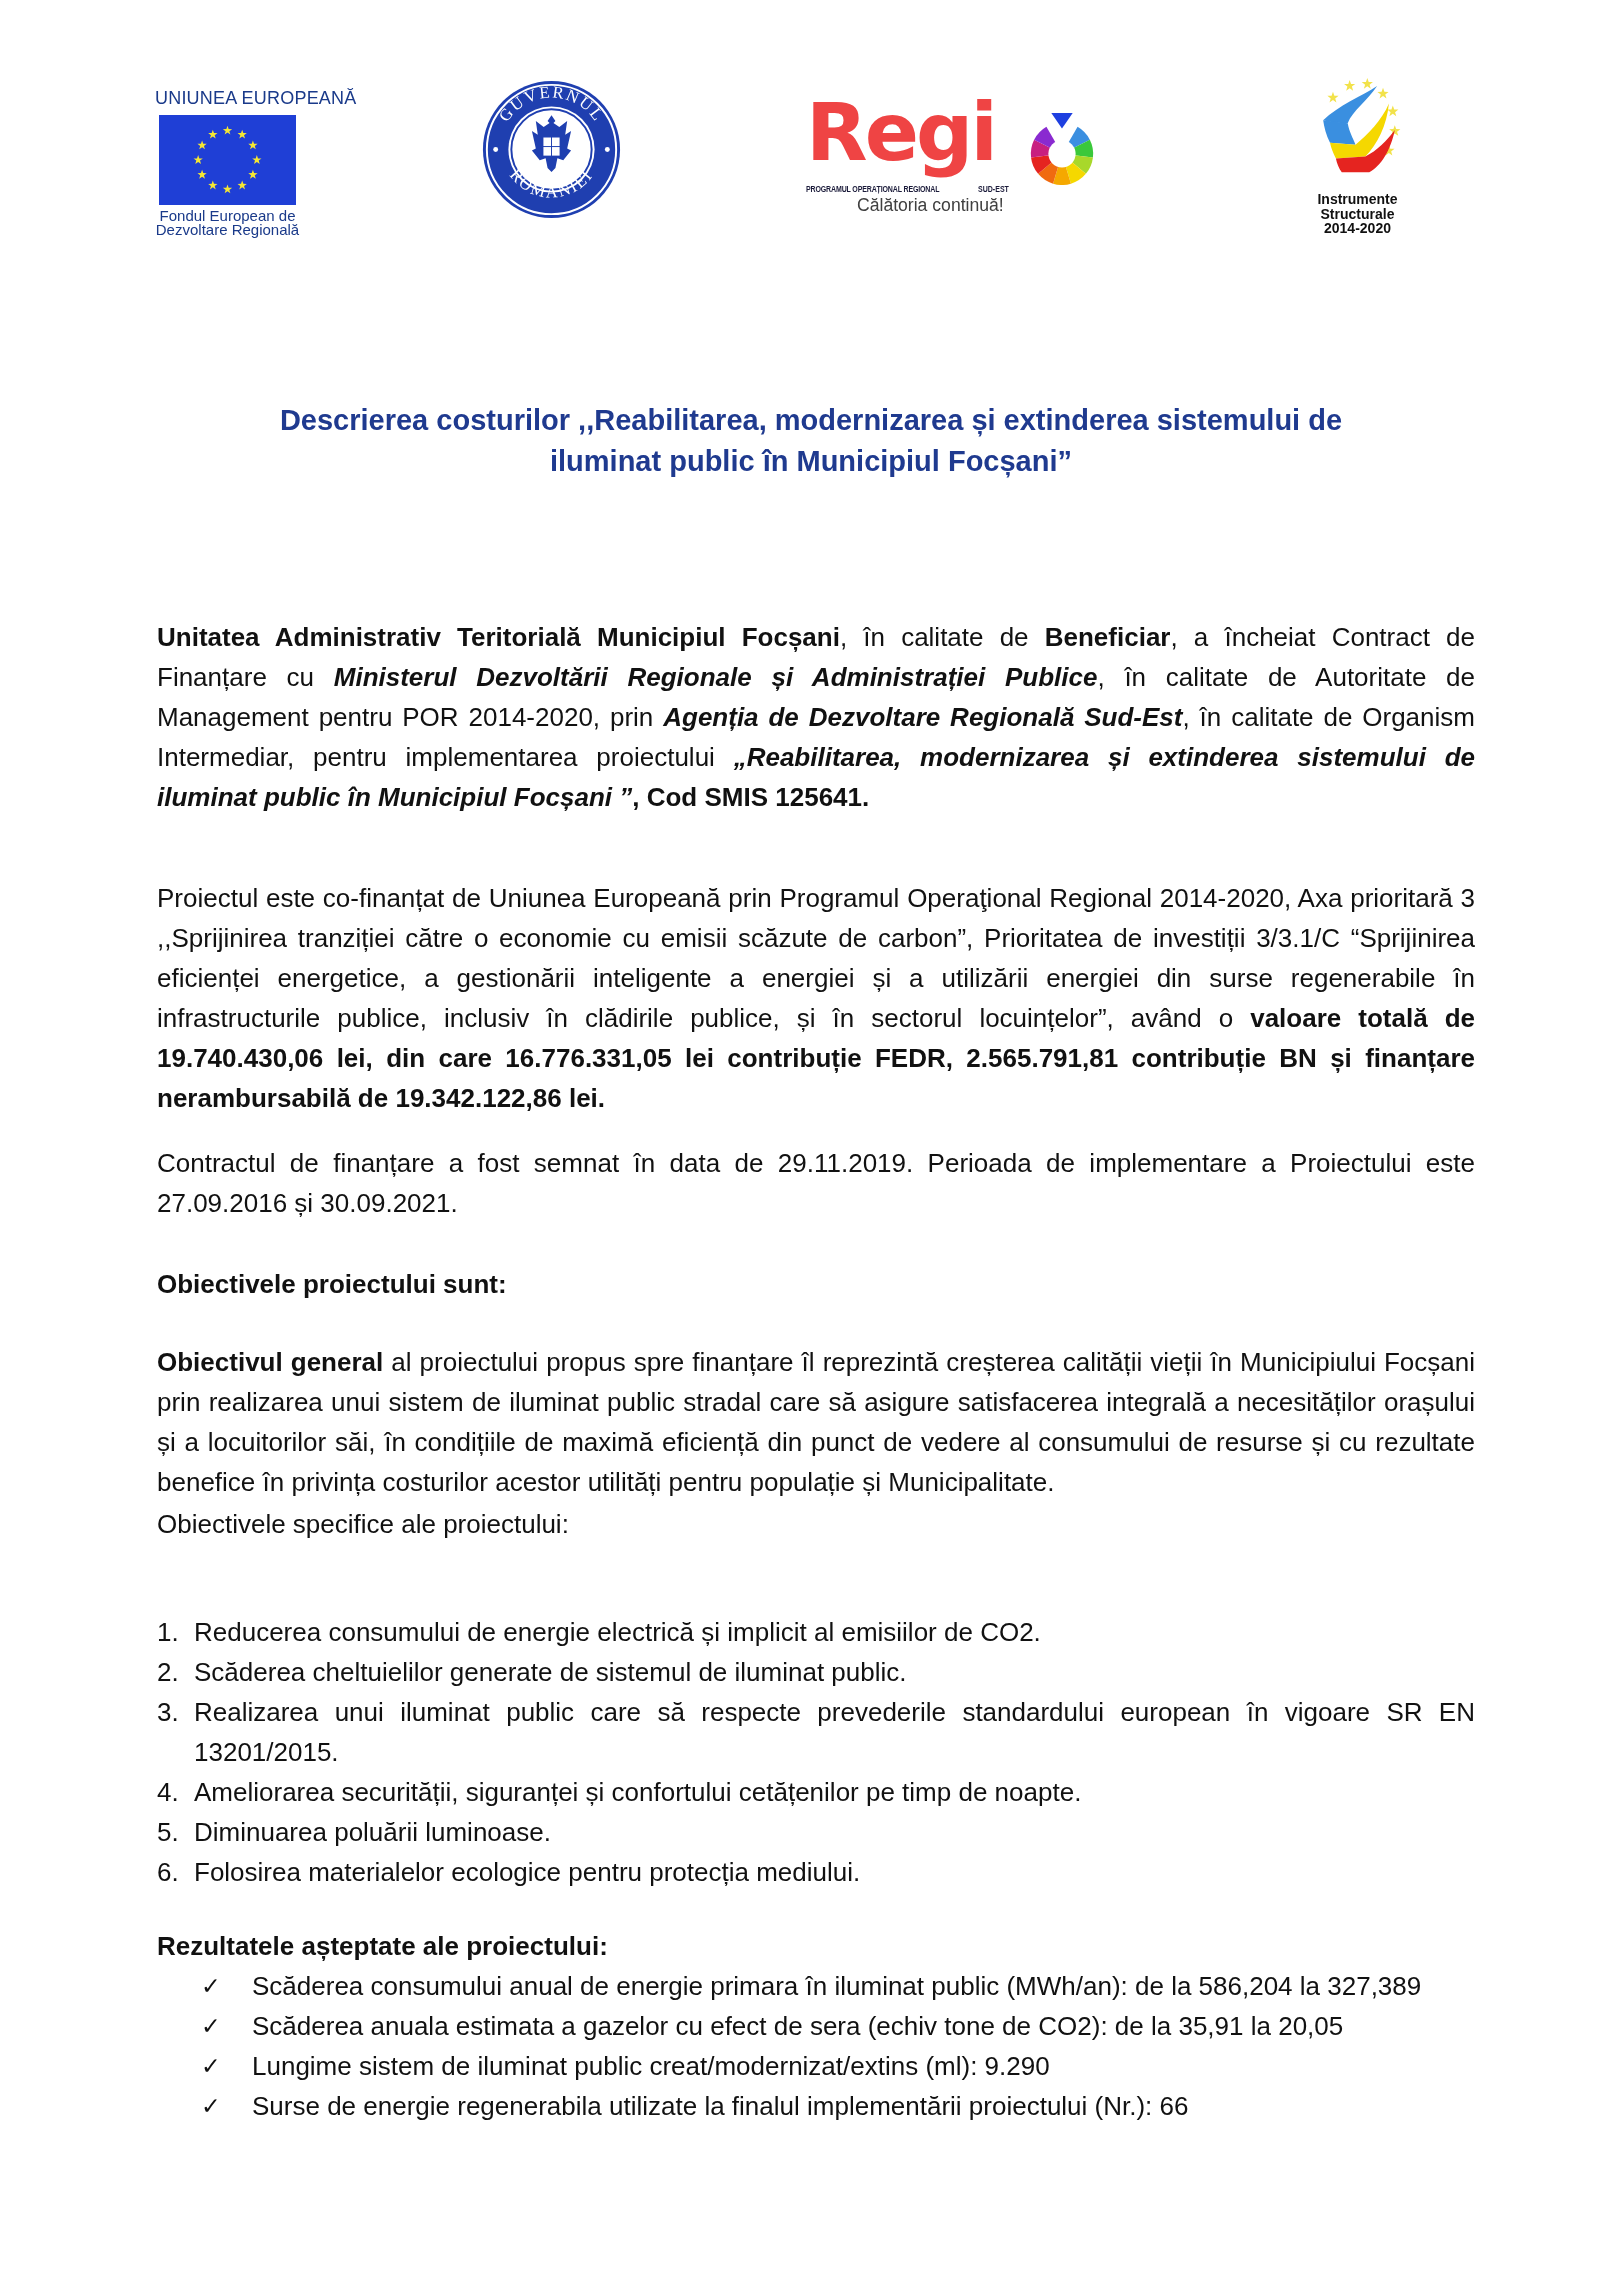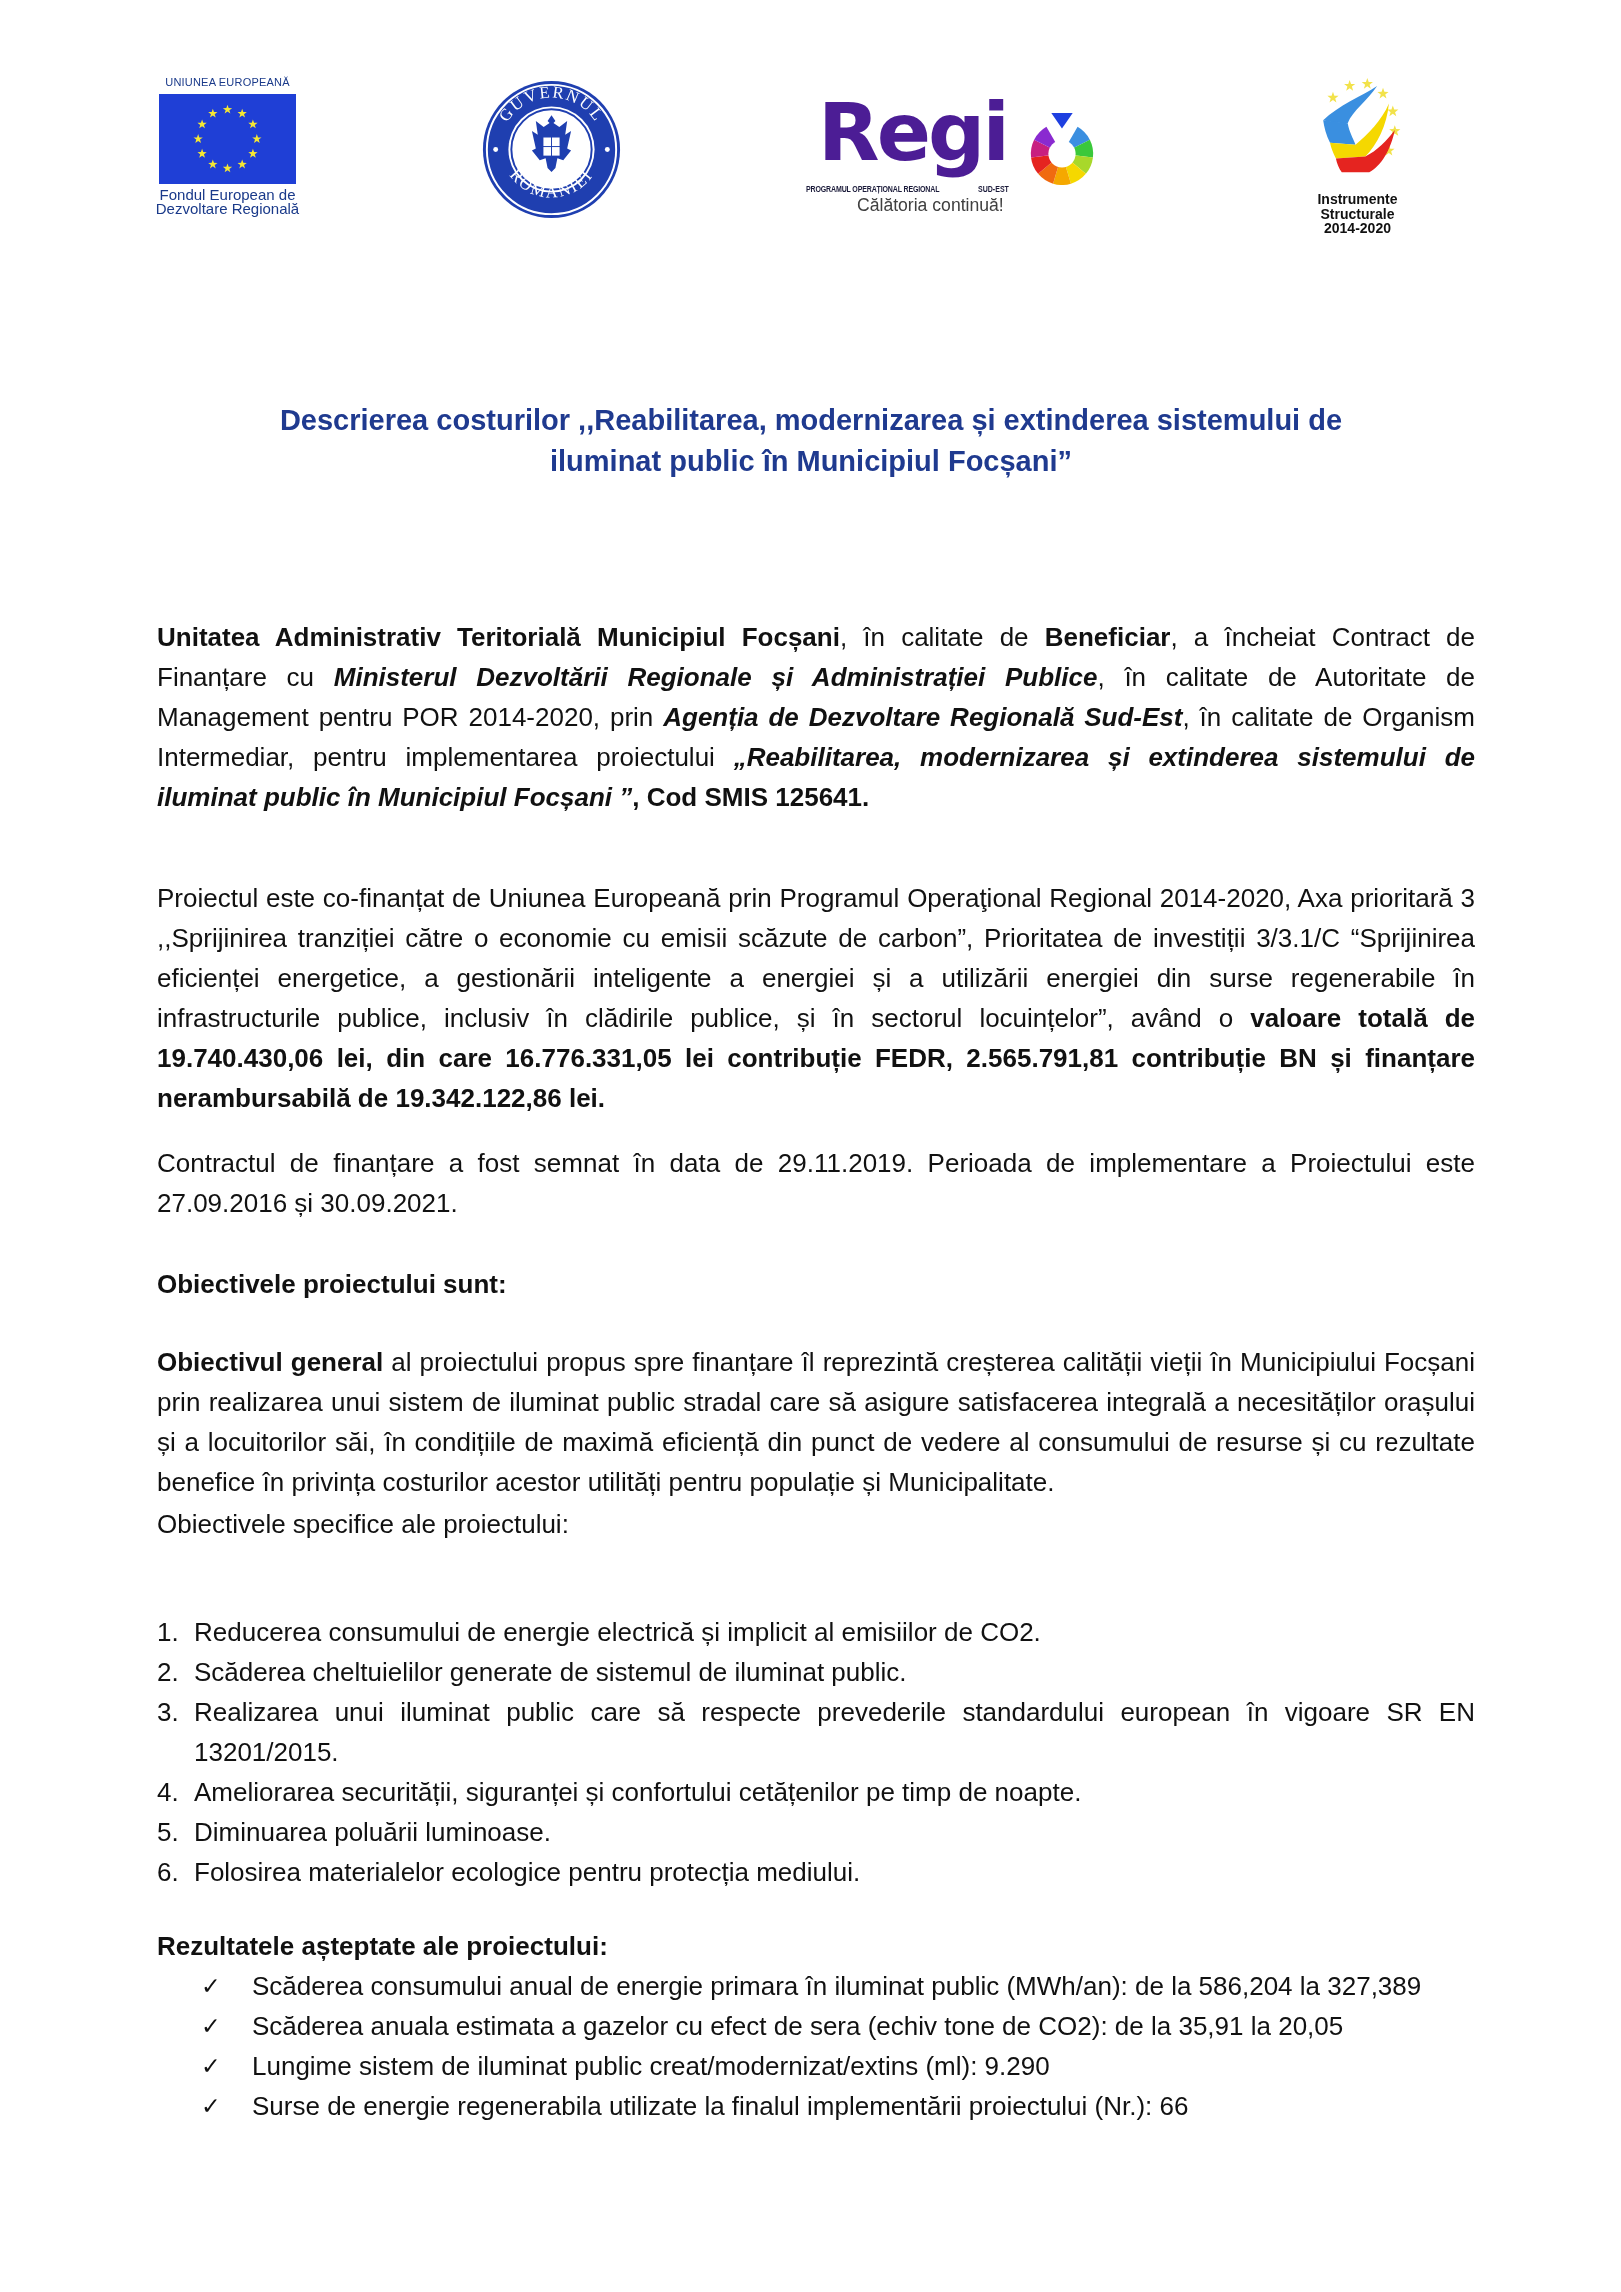--- a/index.html
+++ b/index.html
@@ -1,28 +1,28 @@
 <!DOCTYPE html>
 <html><head>
 <meta charset="utf-8">
 <style>
   html, body { margin: 0; padding: 0; background: #ffffff; }
   body { width: 1621px; height: 2293px; position: relative; overflow: hidden; font-family: "Liberation Sans", sans-serif; color: #111; }
 
   .logos { position: absolute; top: 0; left: 0; width: 1621px; height: 255px; }
   .eu-logo { position: absolute; left: 155px; top: 76px; width: 145px; }
-  .eu-top { font-size: 11px; color: #1a3a8a; letter-spacing: 0.2px; text-align: center; white-space: nowrap; }
+  .eu-top { font-size: 18px; color: #1a3a8a; letter-spacing: 0.2px; text-align: center; white-space: nowrap; margin-top: 12px; }
   .eu-flag { width: 137px; height: 90px; background: #1f3fd6; margin: 5.9px auto 3.9px; position: relative; }
   .eu-flag svg { position: absolute; left: 0; top: 0; }
   .eu-bottom { font-size: 15px; color: #1a3a8a; text-align: center; line-height: 14.7px; }
 
   .gov-logo { position: absolute; left: 480px; top: 78px; width: 143px; height: 143px; }
 
   .regio-logo { position: absolute; left: 804px; top: 93px; width: 314px; height: 127px; }
-  .regio-word { position: absolute; left: 14px; top: -3.9px; font-family: "DejaVu Sans", sans-serif; font-weight: bold; font-size: 80px; color: #4c1d95; letter-spacing: -2.9px; line-height: 88px; }
+  .regio-word { position: absolute; left: 2px; top: -3.9px; font-family: "DejaVu Sans", sans-serif; font-weight: bold; font-size: 80px; color: #ef4444; letter-spacing: -2.9px; line-height: 88px; }
   .regio-wheel { position: absolute; left: 221px; top: 17.6px; }
   .regio-sub { position: absolute; left: 2px; top: 91px; font-size: 8.8px; font-weight: bold; color: #1b1b3a; letter-spacing: -0.2px; white-space: nowrap; transform: scaleX(0.8); transform-origin: left; }
   .regio-sub2 { position: absolute; left: 174px; top: 91px; font-size: 8.8px; font-weight: bold; color: #1b1b3a; transform: scaleX(0.8); transform-origin: left; }
   .regio-slogan { position: absolute; left: 53px; top: 102px; font-size: 17.6px; color: #404040; white-space: nowrap; }
 
   .is-logo { position: absolute; left: 1279px; top: 76px; width: 157px; height: 157px; }
   .is-text { position: absolute; left: 0; top: 116px; width: 157px; text-align: center; font-size: 14px; font-weight: bold; color: #111; line-height: 14.7px; }
 
   .doc-title { position: absolute; left: 147px; top: 400px; width: 1328px; text-align: center; font-family: "Liberation Sans", sans-serif; font-weight: bold; font-size: 29px; line-height: 41px; color: #1f3a8f; }
 

